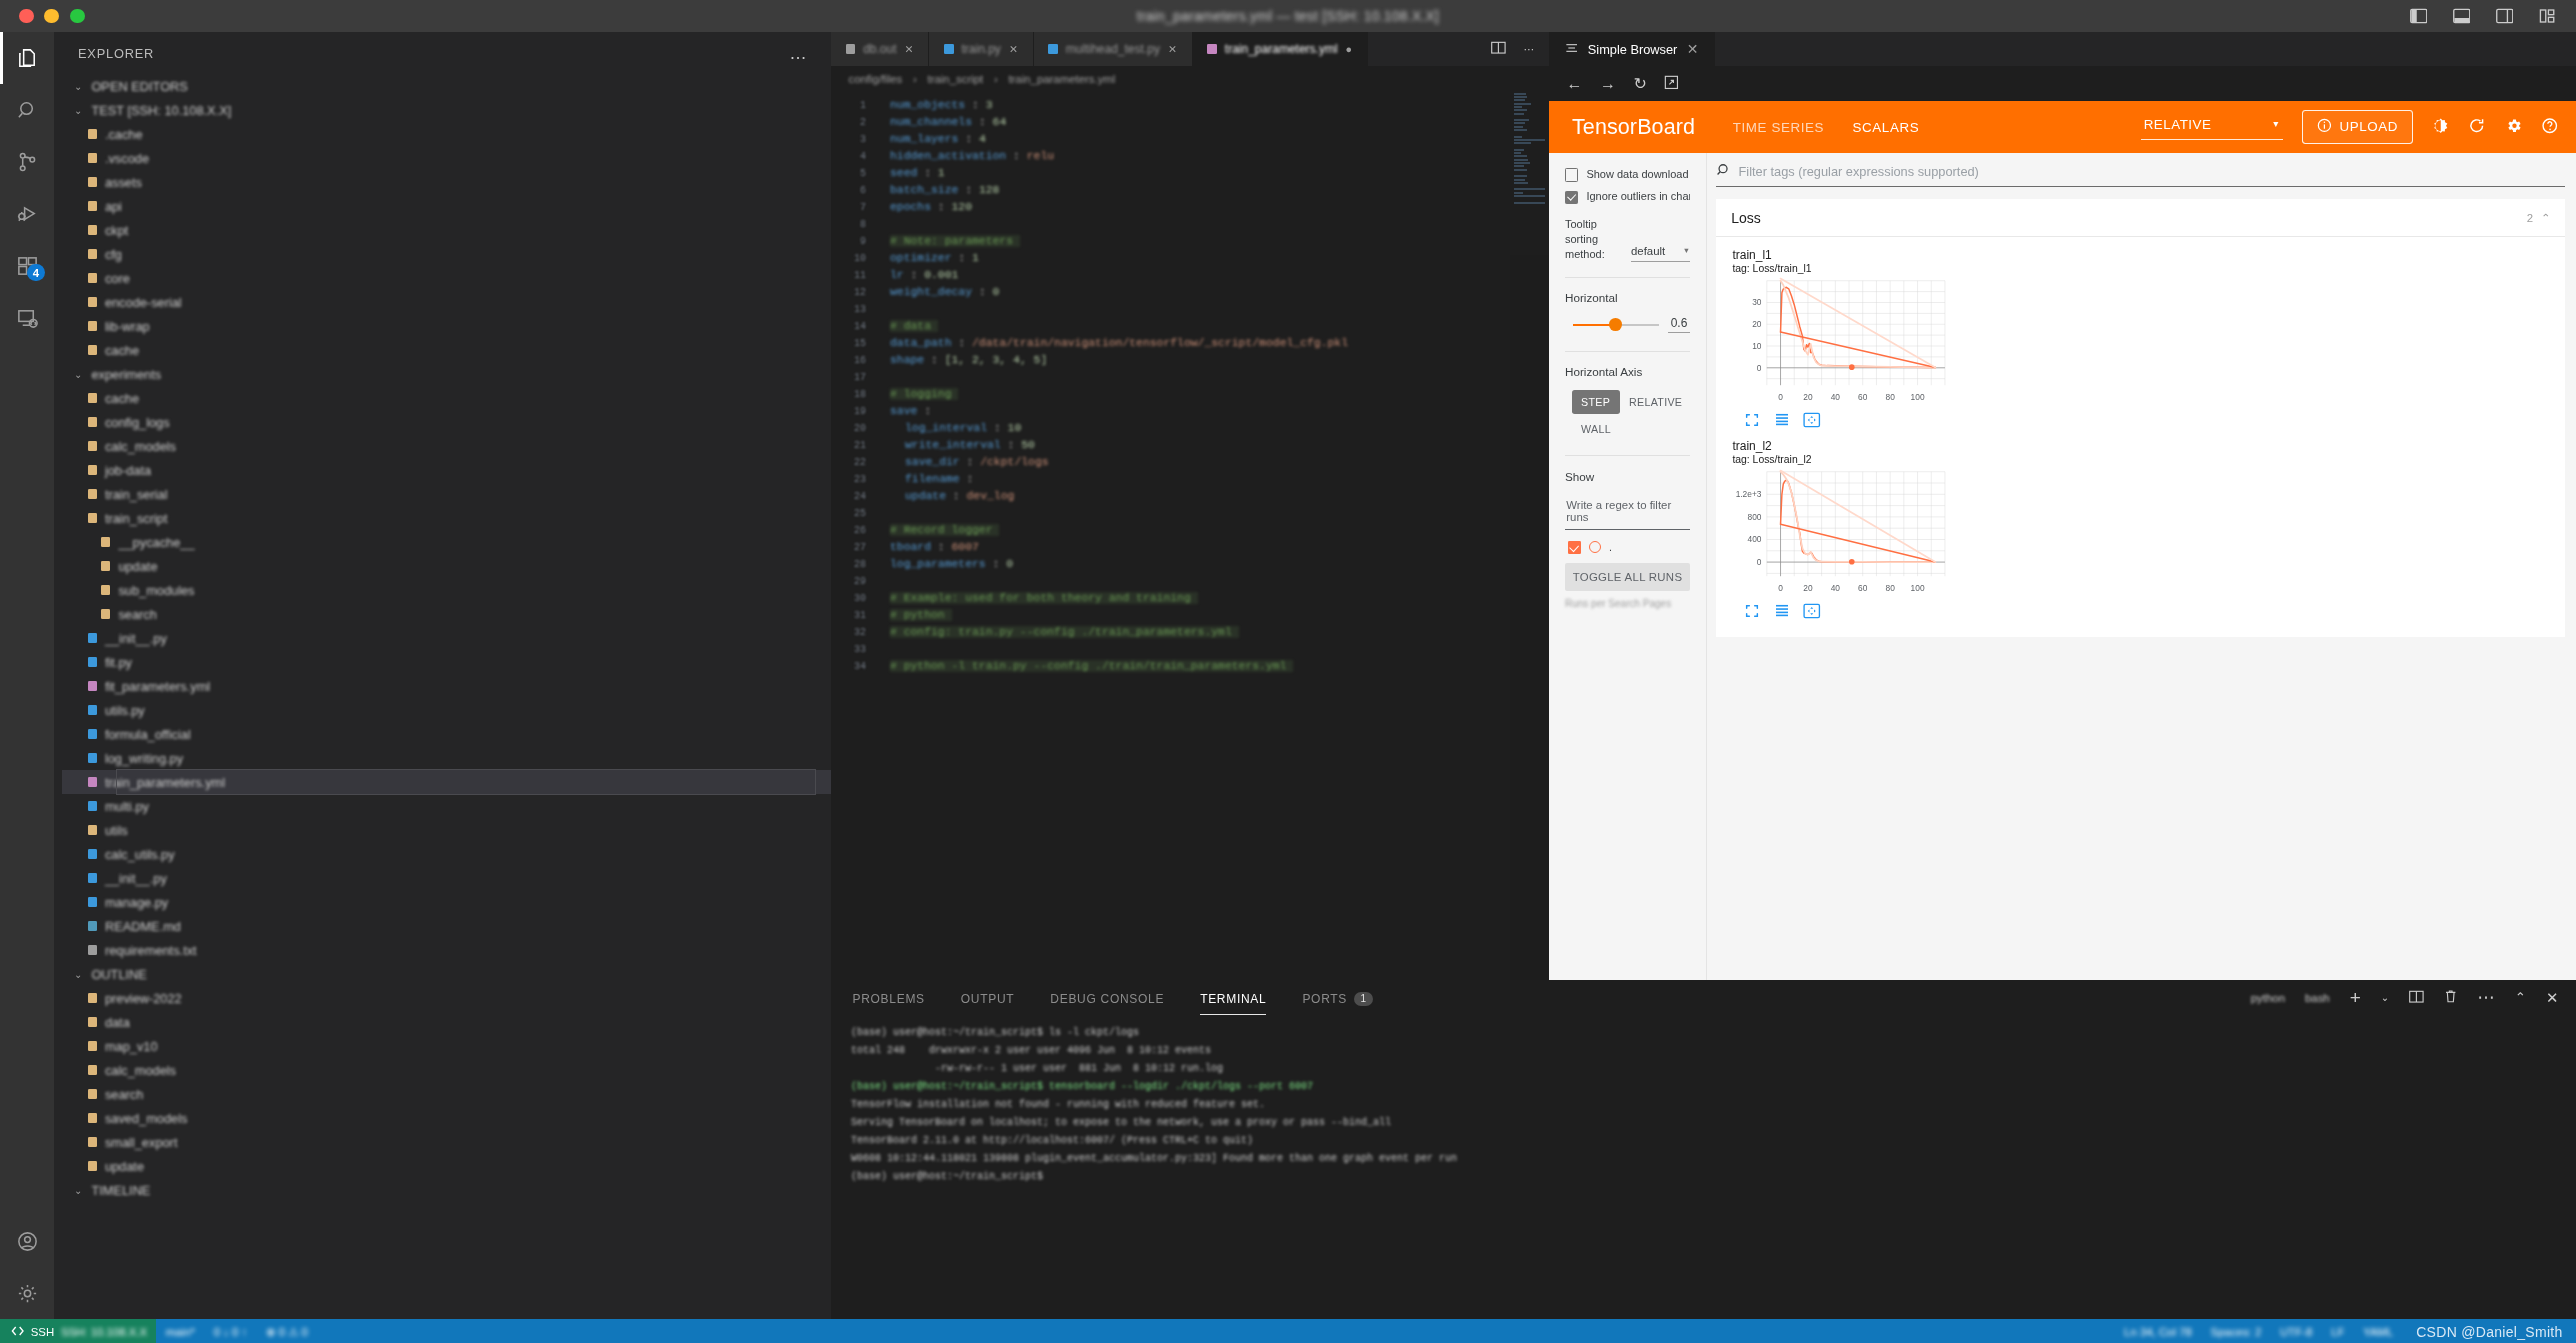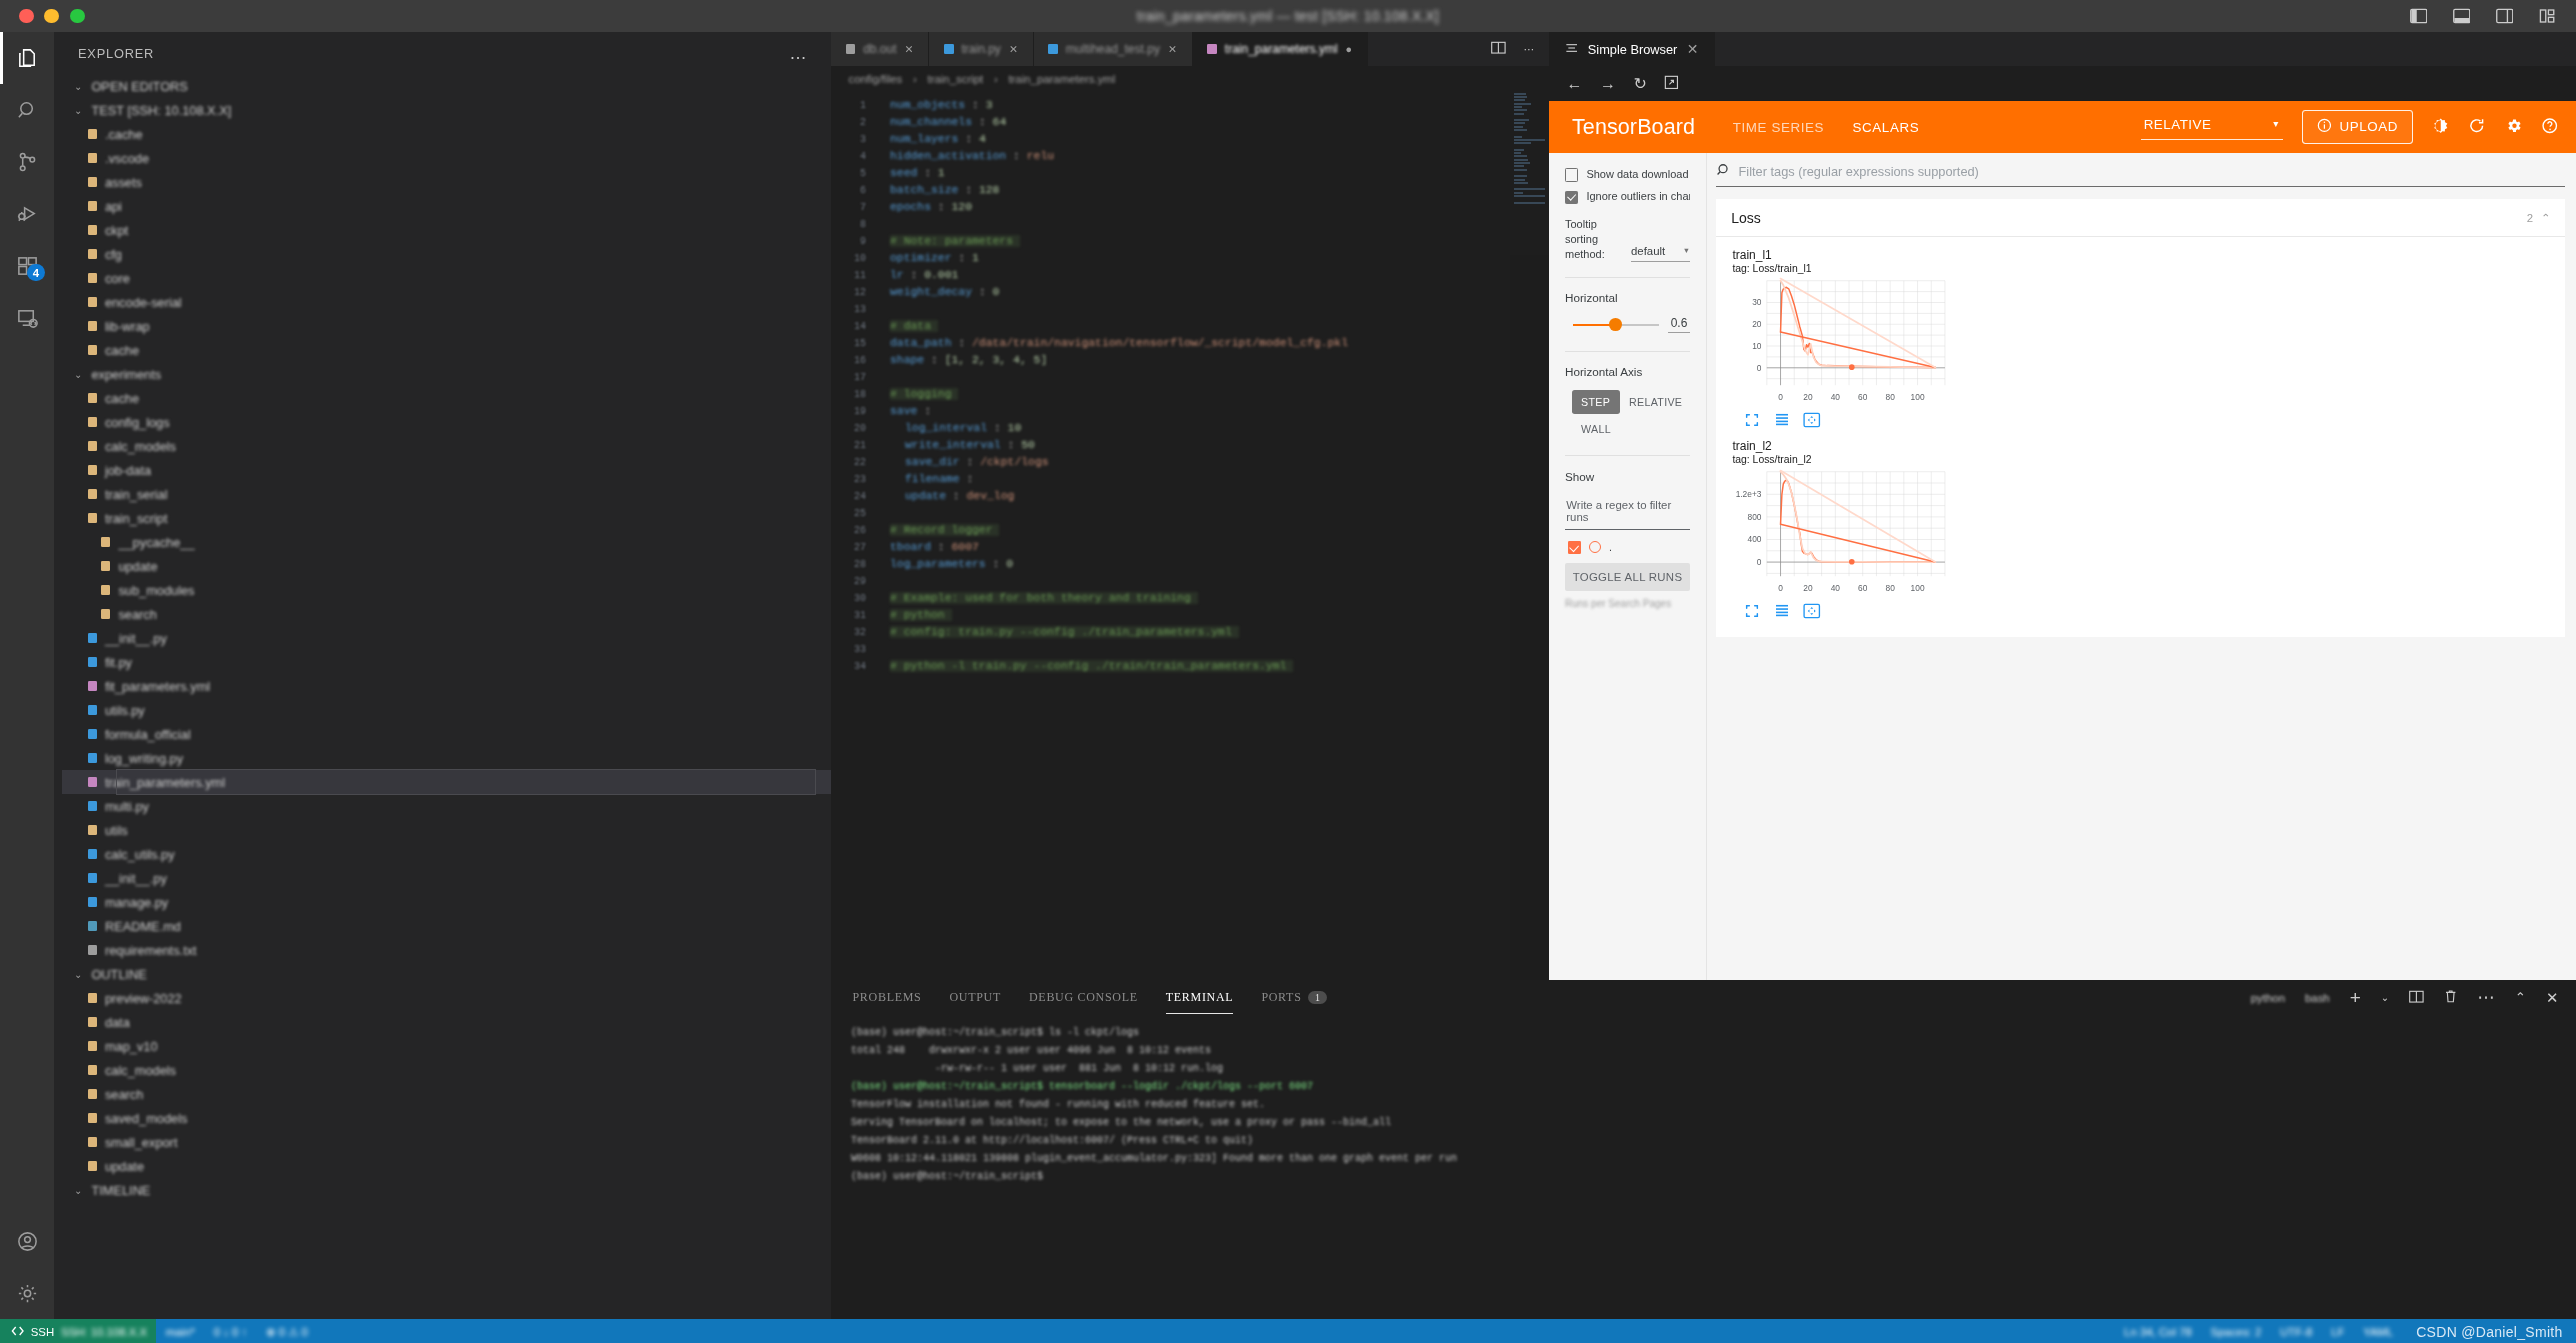--- a/index.html
+++ b/index.html
@@ -209,21 +209,21 @@
   .chart-block { margin-bottom: 9.4px; }
   .ch-title { font-size: 12px; color: #212121; }
   .ch-tag { font-size: 10.4px; color: #212121; margin-top: 1.3px;}
   .ch-icons { display: flex; gap: 13.4px; align-items: center; margin: 1.3px 0 0 12px; }
 
   
   .panel {
     position: absolute; left: 831px; right: 0; top: 980px; bottom: 25px;
     background: #1e1e1e;
   }
-  .panel-tabs { height: 35px; display: flex; align-items: center; padding: 0 0 0 21.5px; gap: 28px; font-family: Liberation Serif, serif;}
+  .panel-tabs { height: 35px; display: flex; align-items: flex-end; padding: 0 0 0 21.5px; gap: 36px;}
   .ptab { font-size: 12px; color: #8c8c8c; letter-spacing: 0.7px; position: relative; padding: 9.4px 0;}
   .ptab.active { color: #ffffff; }
   .ptab.active::after {
     content:''; position:absolute; left:0; right:0; bottom:0; height:1.3px; background:#e7e7e7;
   }
   .pill {
     background: #4d4d4d; color: #e7e7e7; font-size: 10px; border-radius: 7.4px;
     padding: 1.3px 6.7px; margin-left: 6.7px;
   }
   .panel-actions {

